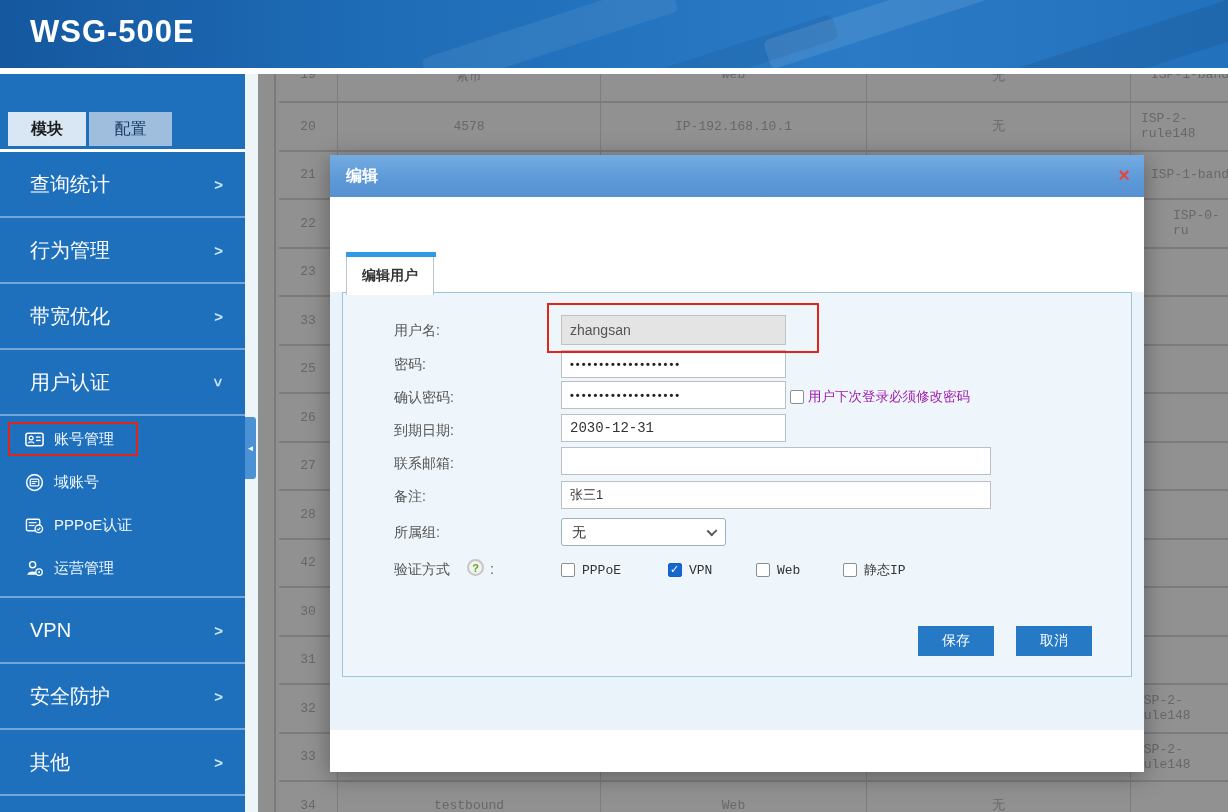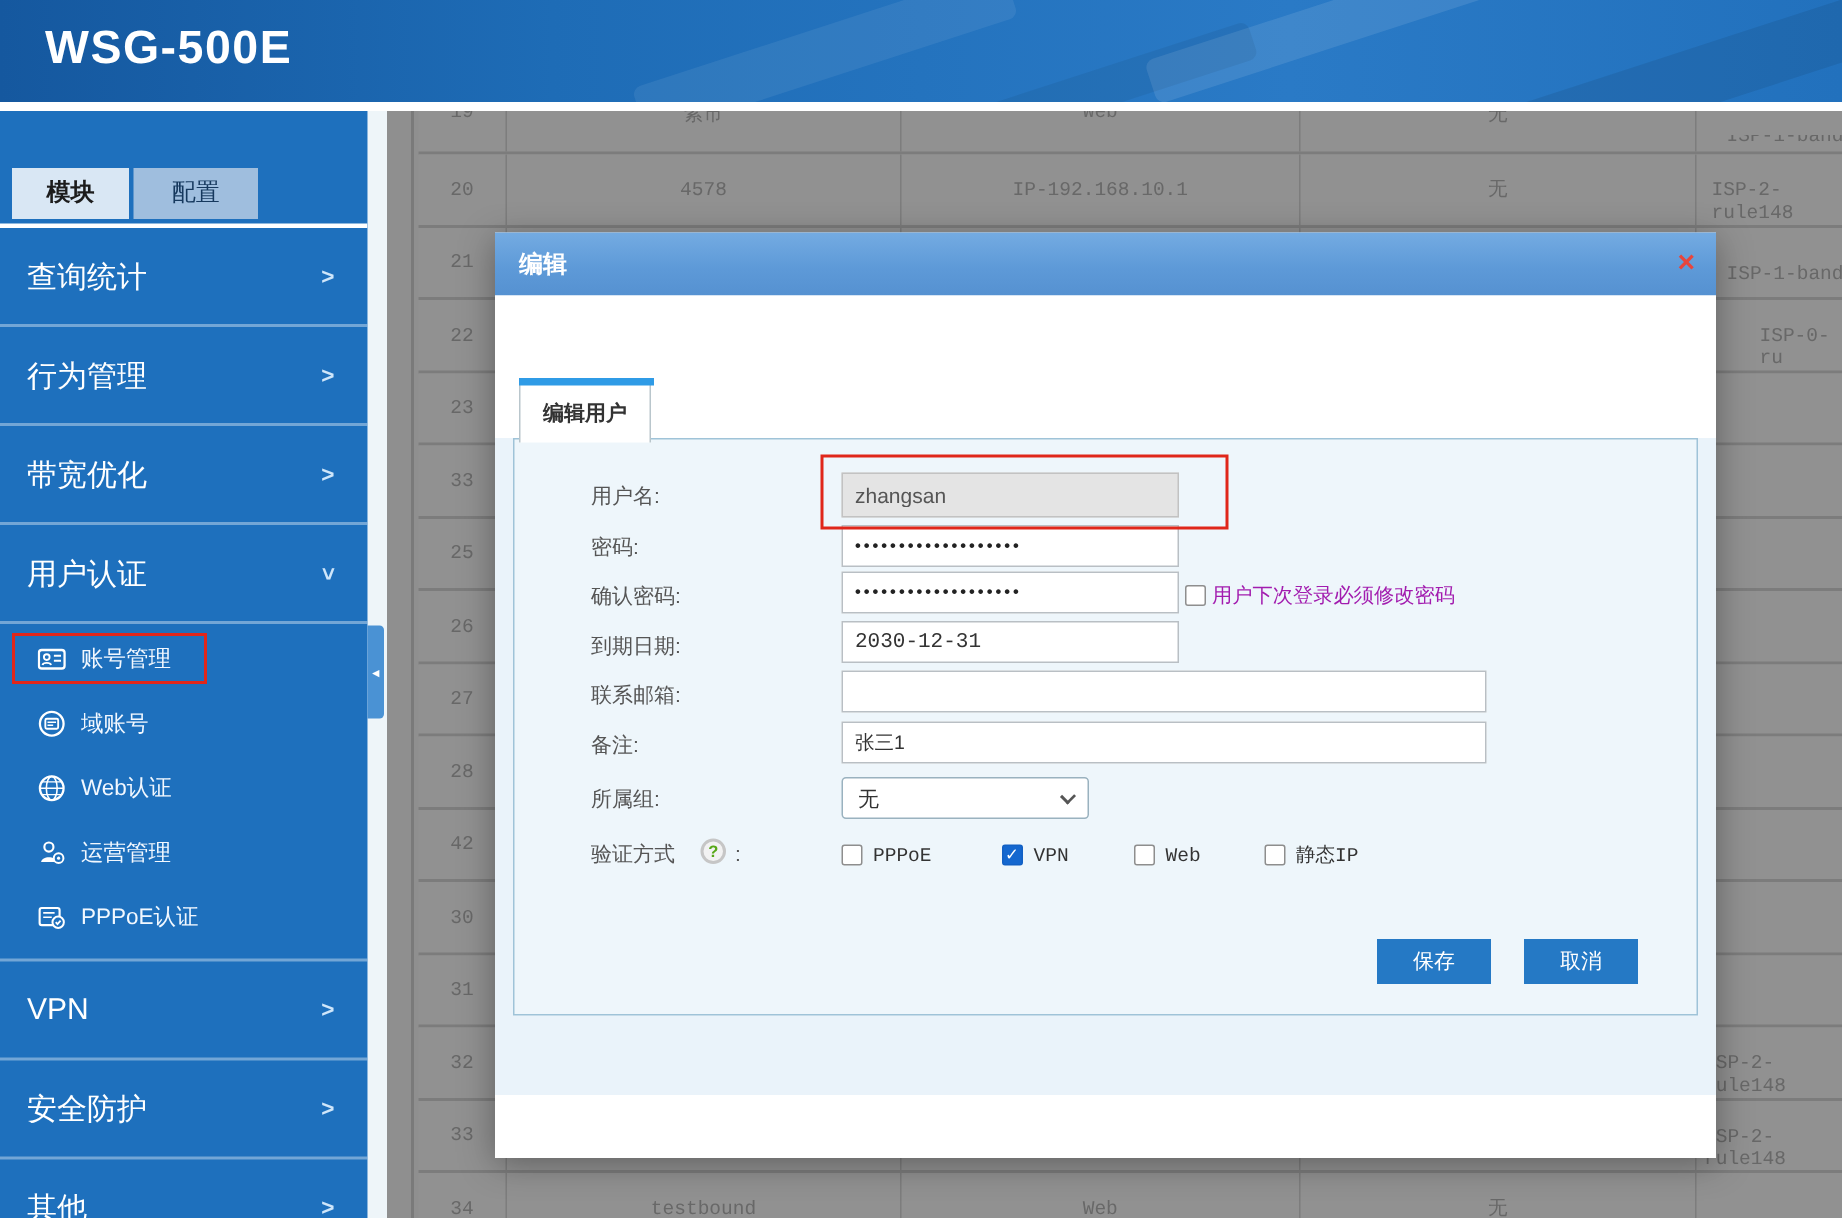--- a/index.html
+++ b/index.html
@@ -21,21 +21,21 @@
 
   
   .sidebar { position:absolute; left:0; top:74px; width:245px; height:738px; background:#1e70bd; overflow:hidden; z-index:6; }
   .side-tabs { position:absolute; left:0; top:38px; width:215px; height:34px; }
   .side-tab { position:absolute; top:0; height:34px; text-align:center; line-height:34px; font-size:16px; cursor:pointer; }
   .side-tab.active { left:8px; width:78px; background:#d9e7f4; color:#1c1c1c; font-weight:bold; }
   .side-tab.inactive { left:89px; width:83px; background:#9fbede; color:#16395e; }
   .tabs-underline { position:absolute; left:0; top:75px; width:245px; height:3px; background:#ffffff; }
   .menu { position:absolute; left:0; top:78px; width:245px; }
   .m-item { position:relative; height:66px; display:flex; align-items:center; border-bottom:2px solid rgba(255,255,255,0.38); cursor:pointer; }
-  .m-item .m-label { color:#ffffff; font-size:20px; font-weight:500; margin-left:18px; }
+  .m-item .m-label { color:#ffffff; font-size:20px; font-weight:500; margin-left:30px; }
   .m-item .m-arrow { position:absolute; right:22px; color:#cfe6fa; font-size:15px; font-weight:bold; }
   .m-arrow.down { transform:rotate(90deg); }
   .s-item { position:relative; height:43px; display:flex; align-items:center; cursor:pointer; }
   .s-item .s-icon { margin-left:24px; width:20px; height:20px; display:flex; align-items:center; justify-content:center; }
   .s-item .s-label { color:#f2f8ff; font-size:15px; margin-left:10px; }
   .s-group { border-bottom:2px solid rgba(255,255,255,0.38); padding:2px 0 6px 0; }
   .red-outline { position:absolute; left:8px; top:4px; width:130px; height:34px; border:2px solid #e0261a; pointer-events:none; }
 
   .gutter { position:absolute; left:245px; top:68px; width:13px; height:744px; background:#eef5f9; z-index:4; }
   .collapse-handle { position:absolute; left:245px; top:417px; width:11px; height:62px; background:#4a92d4; z-index:7;
@@ -46,21 +46,21 @@
   .table-region { position:absolute; left:258px; top:74px; width:970px; height:738px; background:#8f8f8f; overflow:hidden; z-index:1; }
   .table-vline { position:absolute; left:16px; top:0; width:2px; height:100%; background:#7a7a7a; }
   .table-rows { position:absolute; left:20px; top:0; width:950px; border-left:1px solid #7d7d7d; }
   .t-row { position:absolute; left:0; width:950px; display:flex; border-bottom:2px solid #7c7c7c; background:#919191; }
   .t-cell { display:flex; align-items:center; justify-content:center; border-right:1px solid #7d7d7d;
     font-family:"Liberation Mono","DejaVu Sans Mono",monospace; font-size:13px; color:#686868; overflow:hidden; }
   .t-cell.c-num { width:59px; }
   .t-cell.c2 { width:263px; }
   .t-cell.c3 { width:266px; }
   .t-cell.c4 { width:264px; font-family:"DejaVu Sans",sans-serif; }
-  .t-cell.c5 { flex:1; justify-content:flex-end; border-right:none;margin-top:16px; }
+  .t-cell.c5 { flex:1; justify-content:flex-end; border-right:none; }
   .t-row.row19 .t-cell { align-items:flex-start; }
   .t-row.row19 .t-cell > span { margin-top:-7px; display:block; }
 
   
   .modal { position:absolute; left:330px; top:155px; width:814px; height:617px; z-index:20;
     box-shadow:0 4px 22px rgba(0,0,0,0.35); background:#ffffff; }
   .modal-header { position:absolute; left:0; top:0; width:814px; height:42px;
     background:linear-gradient(180deg,#74abe2 0%, #5e9ad8 55%, #5591d1 100%); }
   .modal-title { position:absolute; left:16px; top:11px; color:#fff; font-size:16px; font-weight:bold; }
   .modal-close { position:absolute; right:14px; top:8px; color:#e8453c; font-size:20px; font-weight:bold; cursor:pointer; line-height:24px; }
@@ -176,51 +176,39 @@
                 <rect x="5.5" y="6.5" width="9" height="7" rx="1" fill="none" stroke="#fff" stroke-width="1.3"></rect>
                 <line x1="7" y1="9" x2="13" y2="9" stroke="#fff" stroke-width="1.1"></line>
                 <line x1="7" y1="11" x2="11" y2="11" stroke="#fff" stroke-width="1.1"></line>
               </svg>
             </span>
             <span class="s-label">域账号</span>
           </div>
           <div class="s-item">
             <span class="s-icon">
               <svg width="19" height="19" viewBox="0 0 20 20">
-                <circle cx="10" cy="10" r="8.3" fill="none" stroke="#fff" stroke-width="1.6"></circle>
-                <ellipse cx="10" cy="10" rx="3.8" ry="8.3" fill="none" stroke="#fff" stroke-width="1.1"></ellipse>
-                <line x1="1.7" y1="10" x2="18.3" y2="10" stroke="#fff" stroke-width="1.1"></line>
-                <line x1="3" y1="5.5" x2="17" y2="5.5" stroke="#fff" stroke-width="0.9"></line>
-                <line x1="3" y1="14.5" x2="17" y2="14.5" stroke="#fff" stroke-width="0.9"></line>
+                <rect x="1.5" y="3.5" width="14" height="12" rx="1.5" fill="none" stroke="#fff" stroke-width="1.5"></rect>
+                <line x1="4" y1="7" x2="12" y2="7" stroke="#fff" stroke-width="1.2"></line>
+                <line x1="4" y1="10" x2="10" y2="10" stroke="#fff" stroke-width="1.2"></line>
+                <circle cx="14.5" cy="13.5" r="4" fill="#1e70bd" stroke="#fff" stroke-width="1.4"></circle>
+                <path d="M12.8 13.5l1.2 1.3 2.2-2.4" fill="none" stroke="#fff" stroke-width="1.3"></path>
               </svg>
             </span>
-            <span class="s-label">Web认证</span>
+            <span class="s-label">PPPoE认证</span>
           </div>
           <div class="s-item">
             <span class="s-icon">
               <svg width="19" height="19" viewBox="0 0 20 20">
                 <circle cx="8" cy="6" r="3.2" fill="none" stroke="#fff" stroke-width="1.5"></circle>
                 <path d="M2.5 16.5c.5-4.5 10.5-4.5 11 0z" fill="#fff"></path>
                 <circle cx="14.8" cy="13.8" r="3.4" fill="#1e70bd" stroke="#fff" stroke-width="1.4"></circle>
                 <circle cx="14.8" cy="13.8" r="1.1" fill="#fff"></circle>
               </svg>
             </span>
             <span class="s-label">运营管理</span>
-          </div>
-          <div class="s-item">
-            <span class="s-icon">
-              <svg width="19" height="19" viewBox="0 0 20 20">
-                <rect x="1.5" y="3.5" width="14" height="12" rx="1.5" fill="none" stroke="#fff" stroke-width="1.5"></rect>
-                <line x1="4" y1="7" x2="12" y2="7" stroke="#fff" stroke-width="1.2"></line>
-                <line x1="4" y1="10" x2="10" y2="10" stroke="#fff" stroke-width="1.2"></line>
-                <circle cx="14.5" cy="13.5" r="4" fill="#1e70bd" stroke="#fff" stroke-width="1.4"></circle>
-                <path d="M12.8 13.5l1.2 1.3 2.2-2.4" fill="none" stroke="#fff" stroke-width="1.3"></path>
-              </svg>
-            </span>
-            <span class="s-label">PPPoE认证</span>
           </div>
         </div>
         <div class="m-item">
           <span class="m-label">VPN</span>
           <span class="m-arrow">&gt;</span>
         </div>
         <div class="m-item">
           <span class="m-label">安全防护</span>
           <span class="m-arrow">&gt;</span>
         </div>

